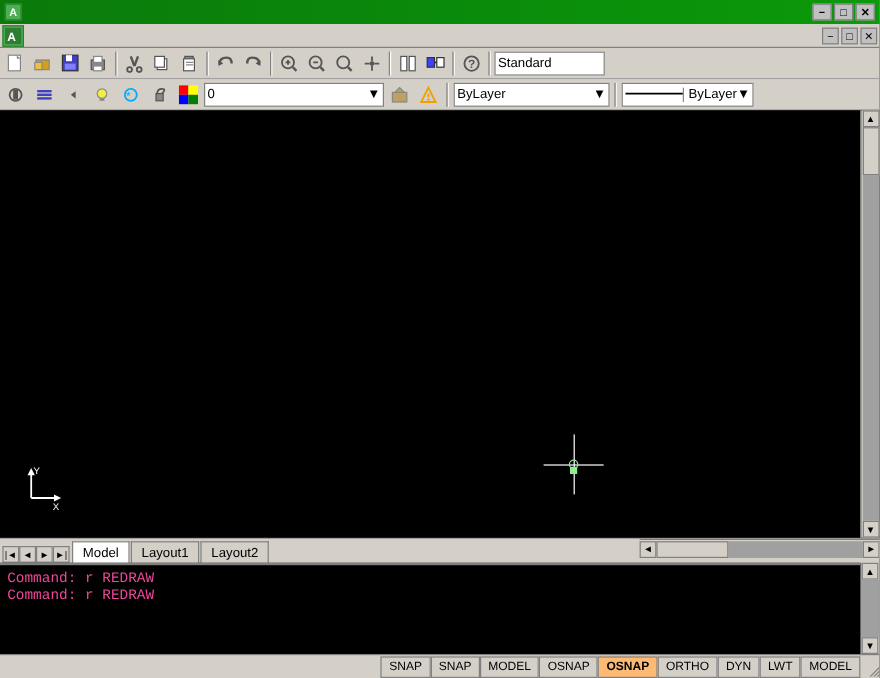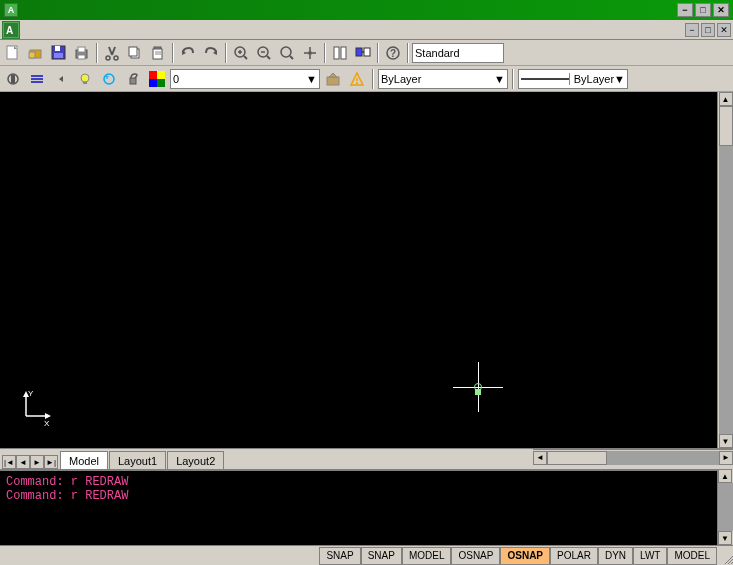--- a/index.html
+++ b/index.html
@@ -549,21 +549,21 @@
       <div class="status-btn">
           <span>MODEL</span>
         </div>
       <div class="status-btn">
           <span>OSNAP</span>
         </div>
       <div class="status-btn active">
           <span>OSNAP</span>
         </div>
       <div class="status-btn">
-          <span>POLAR</span>
+          <span>ORTHO</span>
         </div>
       <div class="status-btn">
           <span>DYN</span>
         </div>
       <div class="status-btn">
           <span>LWT</span>
         </div>
       <div class="status-btn">
           <span>MODEL</span>
         </div>

